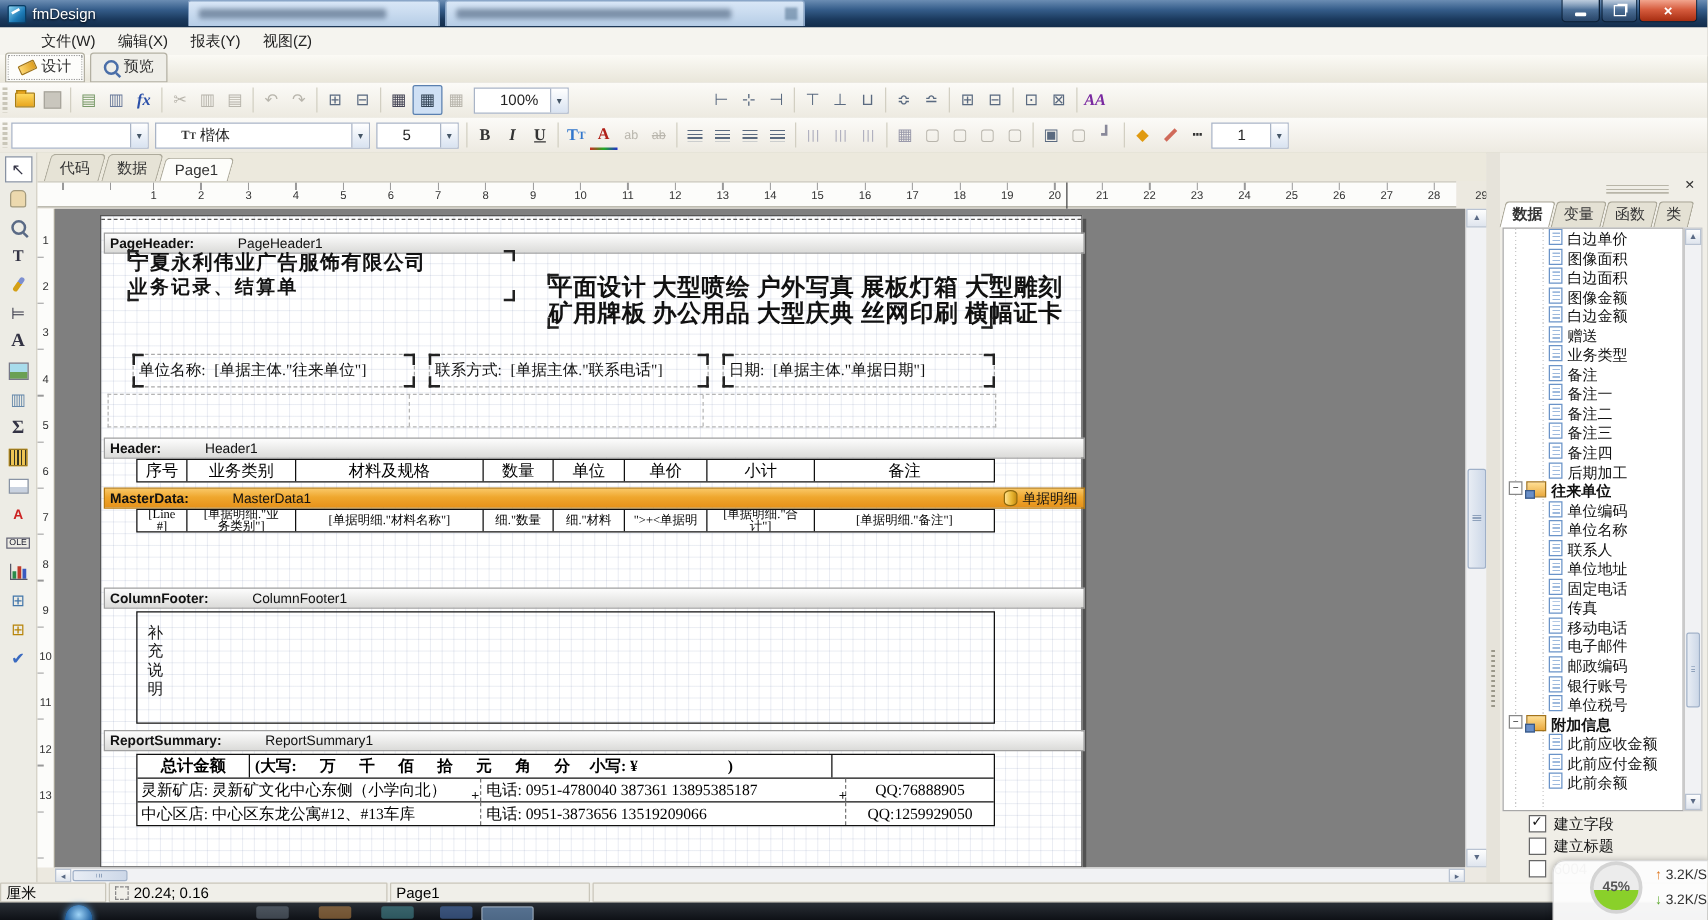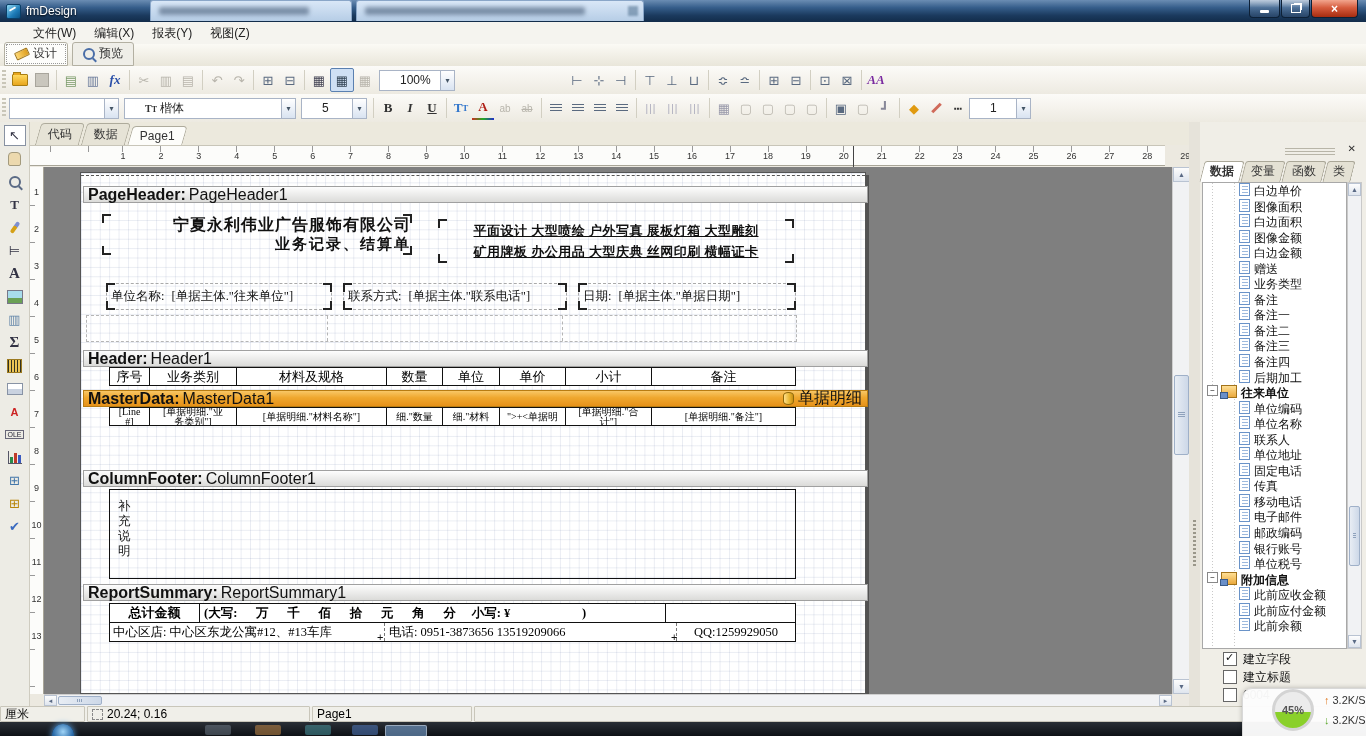--- a/index.html
+++ b/index.html
@@ -100,35 +100,35 @@
   .corner-sq{position:absolute;left:1172px;top:694px;width:17px;height:12px;background:#ece9e2;}
   .splitter{position:absolute;left:1189px;top:122px;width:11px;height:584px;background:#e6e3da;}
   .splitter .dots{position:absolute;left:4px;top:398px;width:3px;height:46px;background:repeating-linear-gradient(180deg,#9a978a 0 2px,transparent 2px 4px);}
   
   .page{position:absolute;left:80px;top:172px;width:786px;height:522px;background:#fff;border:1px solid #555;box-shadow:3px 3px 0 rgba(0,0,0,.35);box-sizing:border-box;
     background-image:linear-gradient(to right,rgba(90,110,160,.13) 1px,transparent 1px),linear-gradient(to bottom,rgba(90,110,160,.13) 1px,transparent 1px);
     background-size:9.4px 9.4px;font-family:"Liberation Serif","DejaVu Serif",serif;}
   .page::before{content:'';position:absolute;left:0;right:0;top:2px;border-top:1px dashed #555;}
   .bandbar{position:absolute;left:2px;width:779px;height:15px;background:linear-gradient(#fdfdfd,#dbdbd9);
     border:1px solid #a0a0a0;display:flex;align-items:center;padding-left:4px;
-    font-family:"Liberation Sans",sans-serif;font-size:16px;font-weight:bold;color:#111;}
+    font-family:"Liberation Sans",sans-serif;font-size:11px;font-weight:bold;color:#111;gap:32px;}
   .bandbar .bname{font-weight:normal;margin-left:3px;}
   .bandbar.orange{background:linear-gradient(#f9c766,#efa72e 45%,#e6921a);border-color:#b87c12;}
   .mdlabel{margin-left:auto;display:flex;align-items:center;gap:4px;padding-right:5px;font-weight:normal;}
   .cyl{width:9px;height:11px;background:linear-gradient(90deg,#ffe08a,#e8b632 60%,#c98f14);border:1px solid #8f6a0c;border-radius:50% 50% 50% 50%/28% 28% 28% 28%;}
   .cornered .cm{position:absolute;width:7px;height:7px;border:0 solid #222;}
   .cornered .cm.tl{left:-1px;top:-1px;border-left-width:2px;border-top-width:2px;}
   .cornered .cm.tr{right:-1px;top:-1px;border-right-width:2px;border-top-width:2px;}
   .cornered .cm.bl{left:-1px;bottom:-1px;border-left-width:2px;border-bottom-width:2px;}
   .cornered .cm.br{right:-1px;bottom:-1px;border-right-width:2px;border-bottom-width:2px;}
-  .company{position:absolute;left:22px;top:42px;width:308px;text-align:right;font-weight:bold;color:#111;}
+  .company{position:absolute;left:22px;top:28px;width:308px;text-align:left;font-weight:bold;color:#111;}
   .company .l1{font-size:16px;line-height:20px;letter-spacing:1px;}
   .company .l2{font-size:15px;line-height:19px;letter-spacing:2px;}
   .services{position:absolute;left:358px;top:47px;width:354px;text-align:center;font-weight:bold;color:#111;}
-  .services div{font-size:13px;line-height:21px;letter-spacing:.5px;white-space:nowrap;text-decoration:underline;}
+  .services div{font-size:19px;line-height:21px;letter-spacing:.5px;white-space:nowrap;}
   .fieldcell{position:absolute;top:110px;height:27px;border:1px dashed #aaa;display:flex;align-items:center;font-size:12.5px;color:#111;box-sizing:border-box;padding-left:4px;}
   .fieldcell .val{margin-left:7px;}
   .emptyrow{position:absolute;left:5px;top:142px;width:711px;height:27px;border:1px dashed #b5b5b5;box-sizing:border-box;}
   .emptyrow i{position:absolute;top:0;bottom:0;width:0;border-left:1px dashed #b5b5b5;}
   .rtable{position:absolute;left:28px;width:687px;display:flex;background:#fff;border:1px solid #111;box-sizing:border-box;}
   .rtable>div{flex:none;border-right:1px solid #111;box-sizing:border-box;display:flex;align-items:center;justify-content:center;text-align:center;overflow:hidden;}
   .rtable>div:last-of-type{border-right:none;}
   .htable{top:194px;height:19px;font-size:13px;}
   .htable>div:nth-of-type(1){width:40px;} .htable>div:nth-of-type(2){width:87px;}
   .htable>div:nth-of-type(3){width:150px;}.htable>div:nth-of-type(4){width:56px;}
@@ -562,20 +562,25 @@
       <span class="bname">ReportSummary1</span>
   </div>
   <div class="stable">
     <div class="strow1">
       <div class="st-total">总计金额</div>
       <div class="st-caps">(大写:      万      千      佰      拾      元      角      分     小写: ¥                       )</div>
       <div class="st-empty"></div>
     </div>
     <div>
 
+    <div class="srow">
+          <span class="s-name">灵新矿店: 灵新矿文化中心东侧（小学向北）</span>
+          <span class="s-phone">电话: 0951-4780040 387361 13895385187</span>
+          <span class="s-qq">QQ:76888905</span>
+        </div>
         <div class="srow">
           <span class="s-name">中心区店: 中心区东龙公寓#12、#13车库</span>
           <span class="s-phone">电话: 0951-3873656 13519209066</span>
           <span class="s-qq">QQ:1259929050</span>
         </div>
       </div>
   </div>
   <span class="plus" style="left:296px;top:458px;">+</span>
   <span class="plus" style="left:590px;top:458px;">+</span>
 </div>

